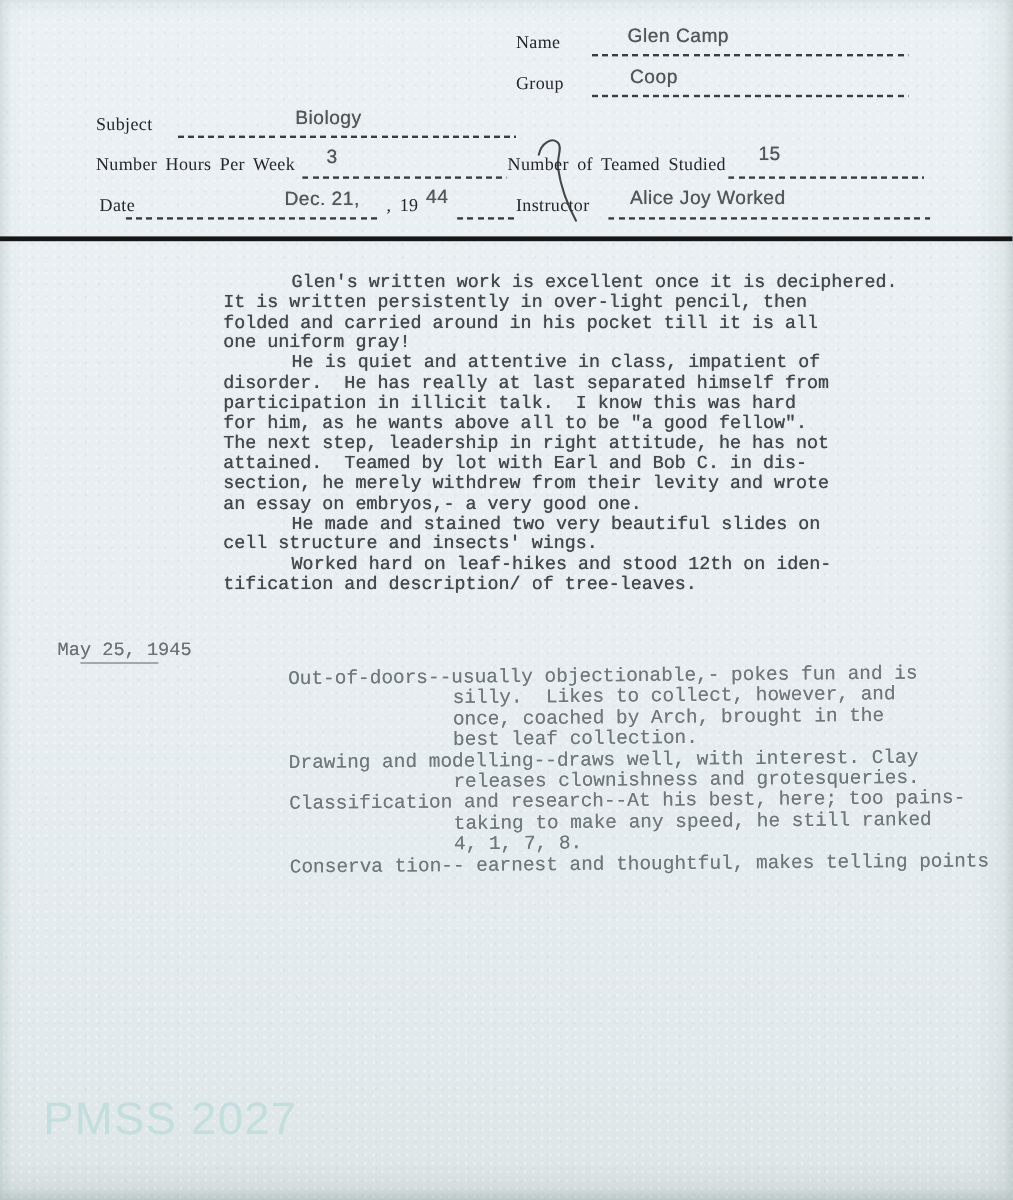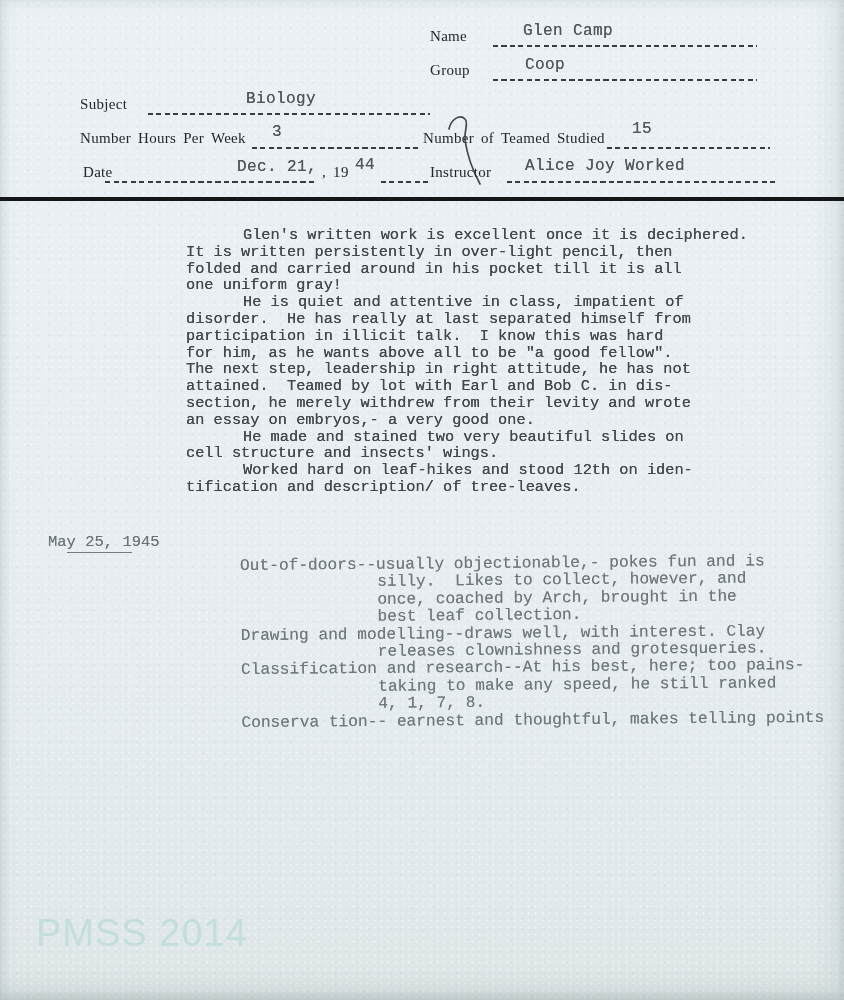--- a/index.html
+++ b/index.html
@@ -31,21 +31,21 @@
 
   
   .dash {
     position: absolute; height: 2px;
     background: repeating-linear-gradient(90deg, #3a3c3e 0 5px, transparent 5px 8.5px);
   }
 
   
   .typed {
     position: absolute;
-    font-family: Liberation Mono, monospace;
+    font-family: Liberation Sans, sans-serif;
     font-size: 16px; color: #515659;
     letter-spacing: 0.4px; white-space: pre;
     text-shadow: 0 0 0.6px rgba(70,75,78,0.85);
   }
 
   .divider {
     position: absolute; left: 0; top: 197px;
     width: 844px; height: 4px;
     background: #151617;
   }
@@ -127,15 +127,15 @@
   </svg>
 
   <div class="divider"></div>
 
   <div class="text-block report-1944"><div style="padding-left: 57px;">Glen's written work is excellent once it is deciphered.</div><div>It is written persistently in over-light pencil, then</div><div>folded and carried around in his pocket till it is all</div><div>one uniform gray!</div><div style="padding-left: 57px;">He is quiet and attentive in class, impatient of</div><div>disorder.  He has really at last separated himself from</div><div>participation in illicit talk.  I know this was hard</div><div>for him, as he wants above all to be "a good fellow".</div><div>The next step, leadership in right attitude, he has not</div><div>attained.  Teamed by lot with Earl and Bob C. in dis-</div><div>section, he merely withdrew from their levity and wrote</div><div>an essay on embryos,- a very good one.</div><div style="padding-left: 57px;">He made and stained two very beautiful slides on</div><div>cell structure and insects' wings.</div><div style="padding-left: 57px;">Worked hard on leaf-hikes and stood 12th on iden-</div><div>tification and description/ of tree-leaves.</div></div>
 
   <div class="may-date"><span>Ma</span><span class="u">y 25, 1</span><span>945</span></div>
 
   <div class="text-block entry-1945"><div>Out-of-doors--usually objectionable,- pokes fun and is</div><div style="padding-left: 137px;">silly.  Likes to collect, however, and</div><div style="padding-left: 137px;">once, coached by Arch, brought in the</div><div style="padding-left: 137px;">best leaf collection.</div><div>Drawing and modelling--draws well, with interest. Clay</div><div style="padding-left: 137px;">releases clownishness and grotesqueries.</div><div>Classification and research--At his best, here; too pains-</div><div style="padding-left: 137px;">taking to make any speed, he still ranked</div><div style="padding-left: 137px;">4, 1, 7, 8.</div><div>Conserva tion-- earnest and thoughtful, makes telling points</div></div>
 
-  <div class="watermark">PMSS 2014</div>
+  <div class="watermark">PMSS 2027</div>
 
 </div>
 
 </body></html>

